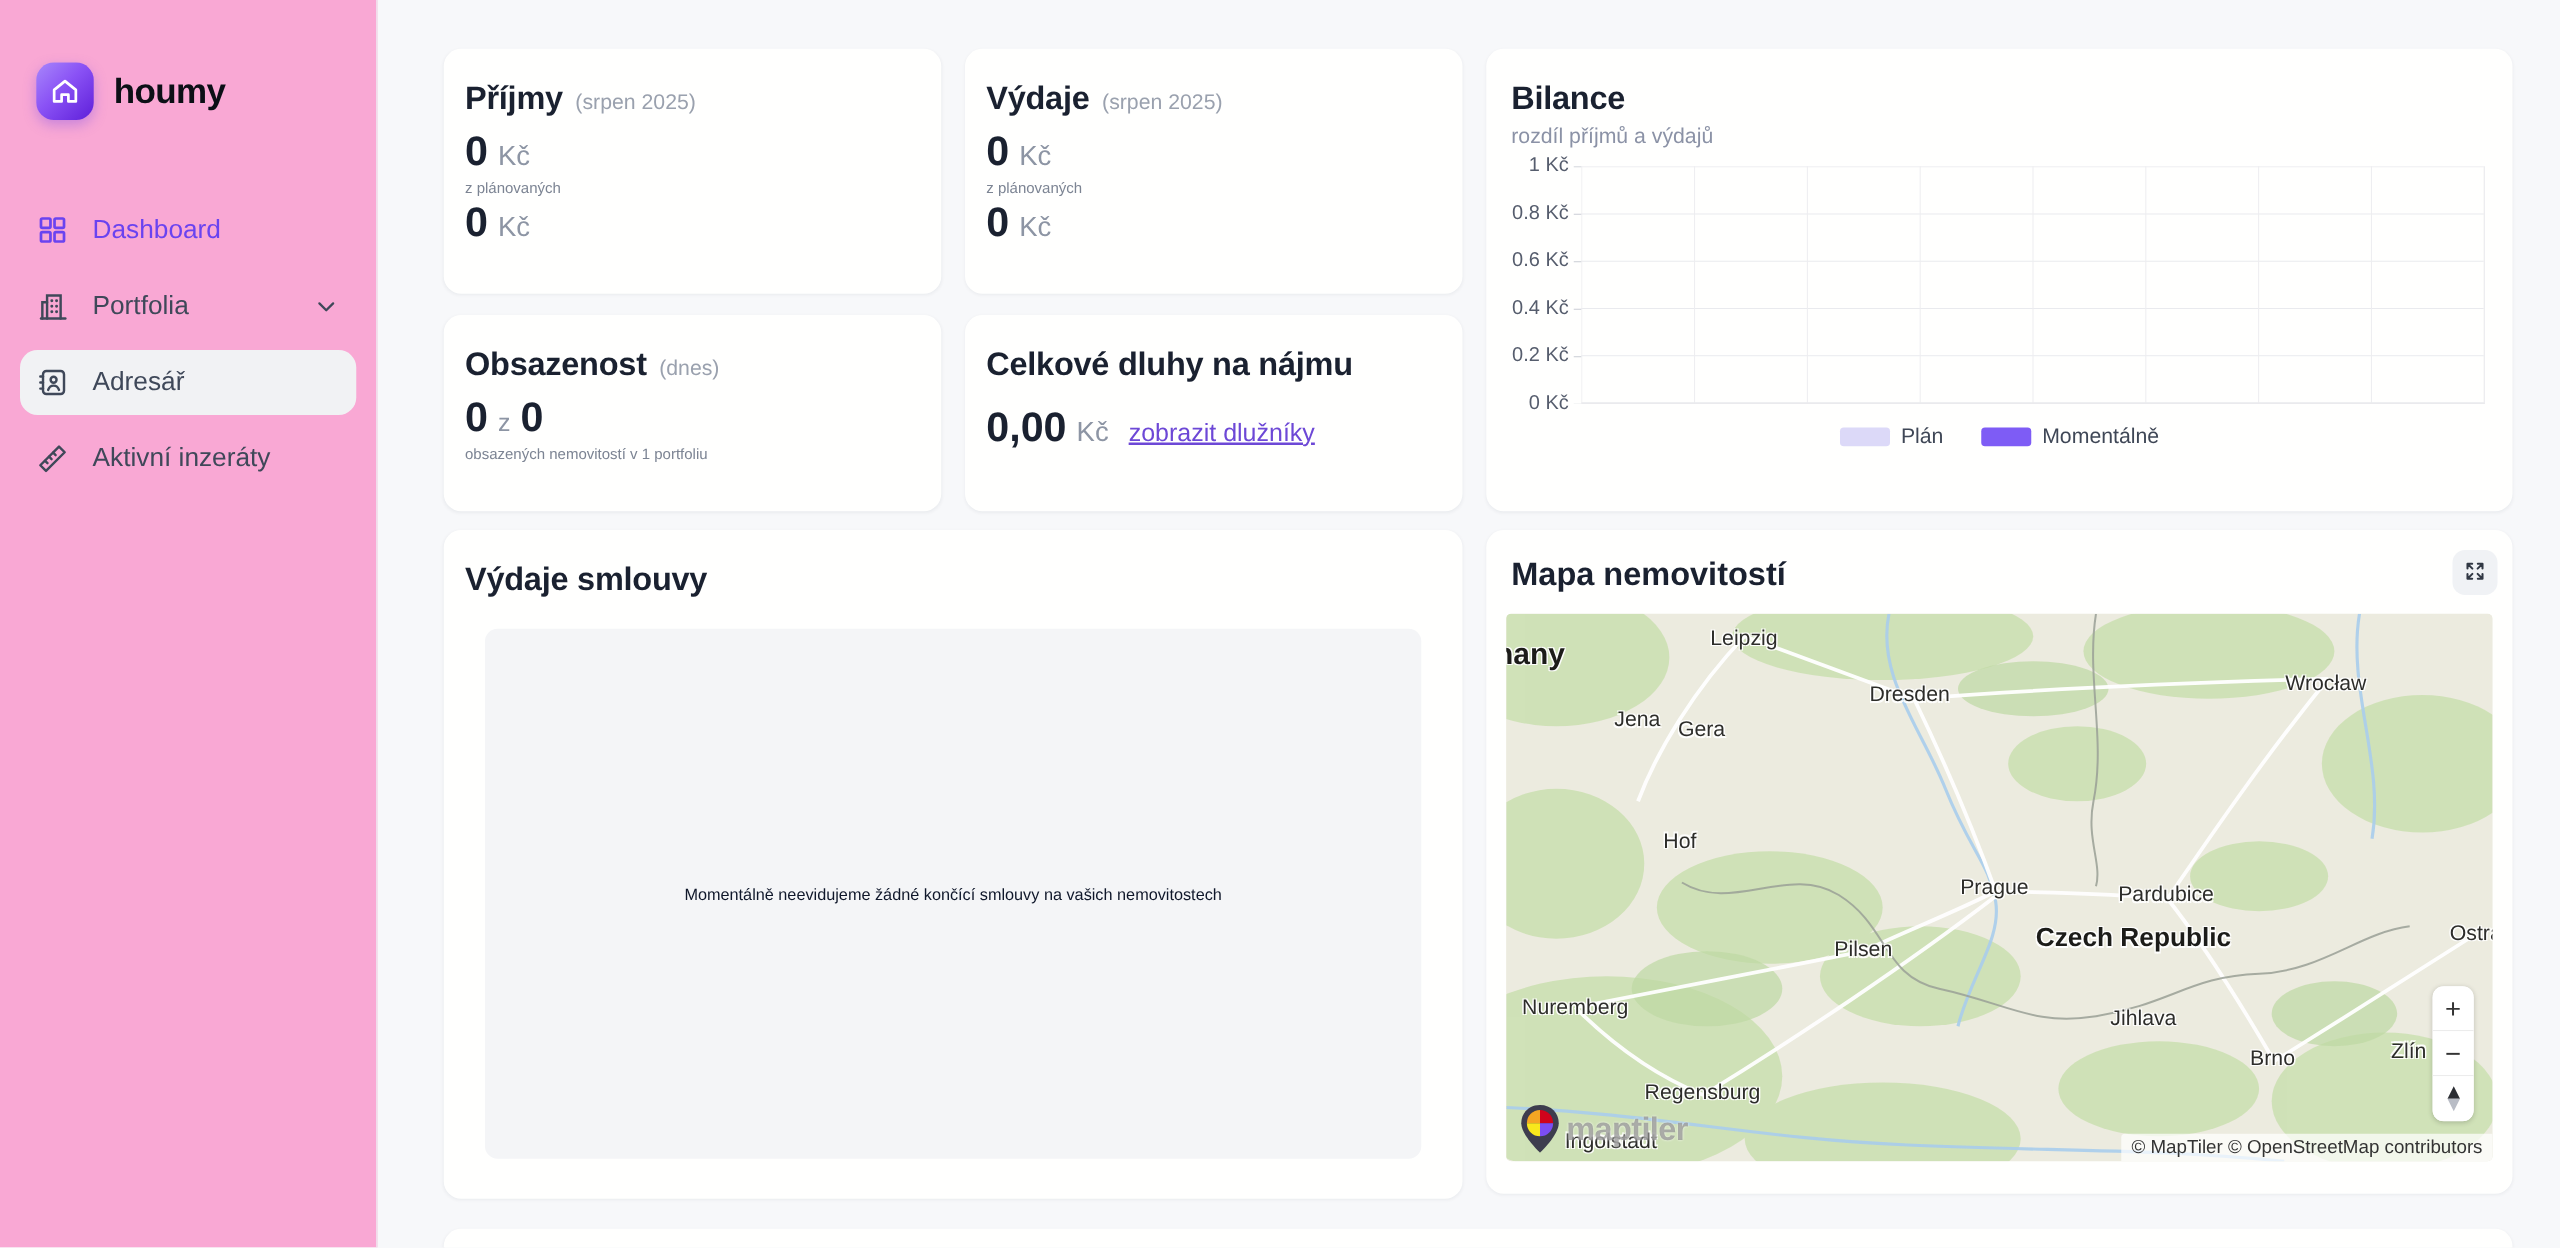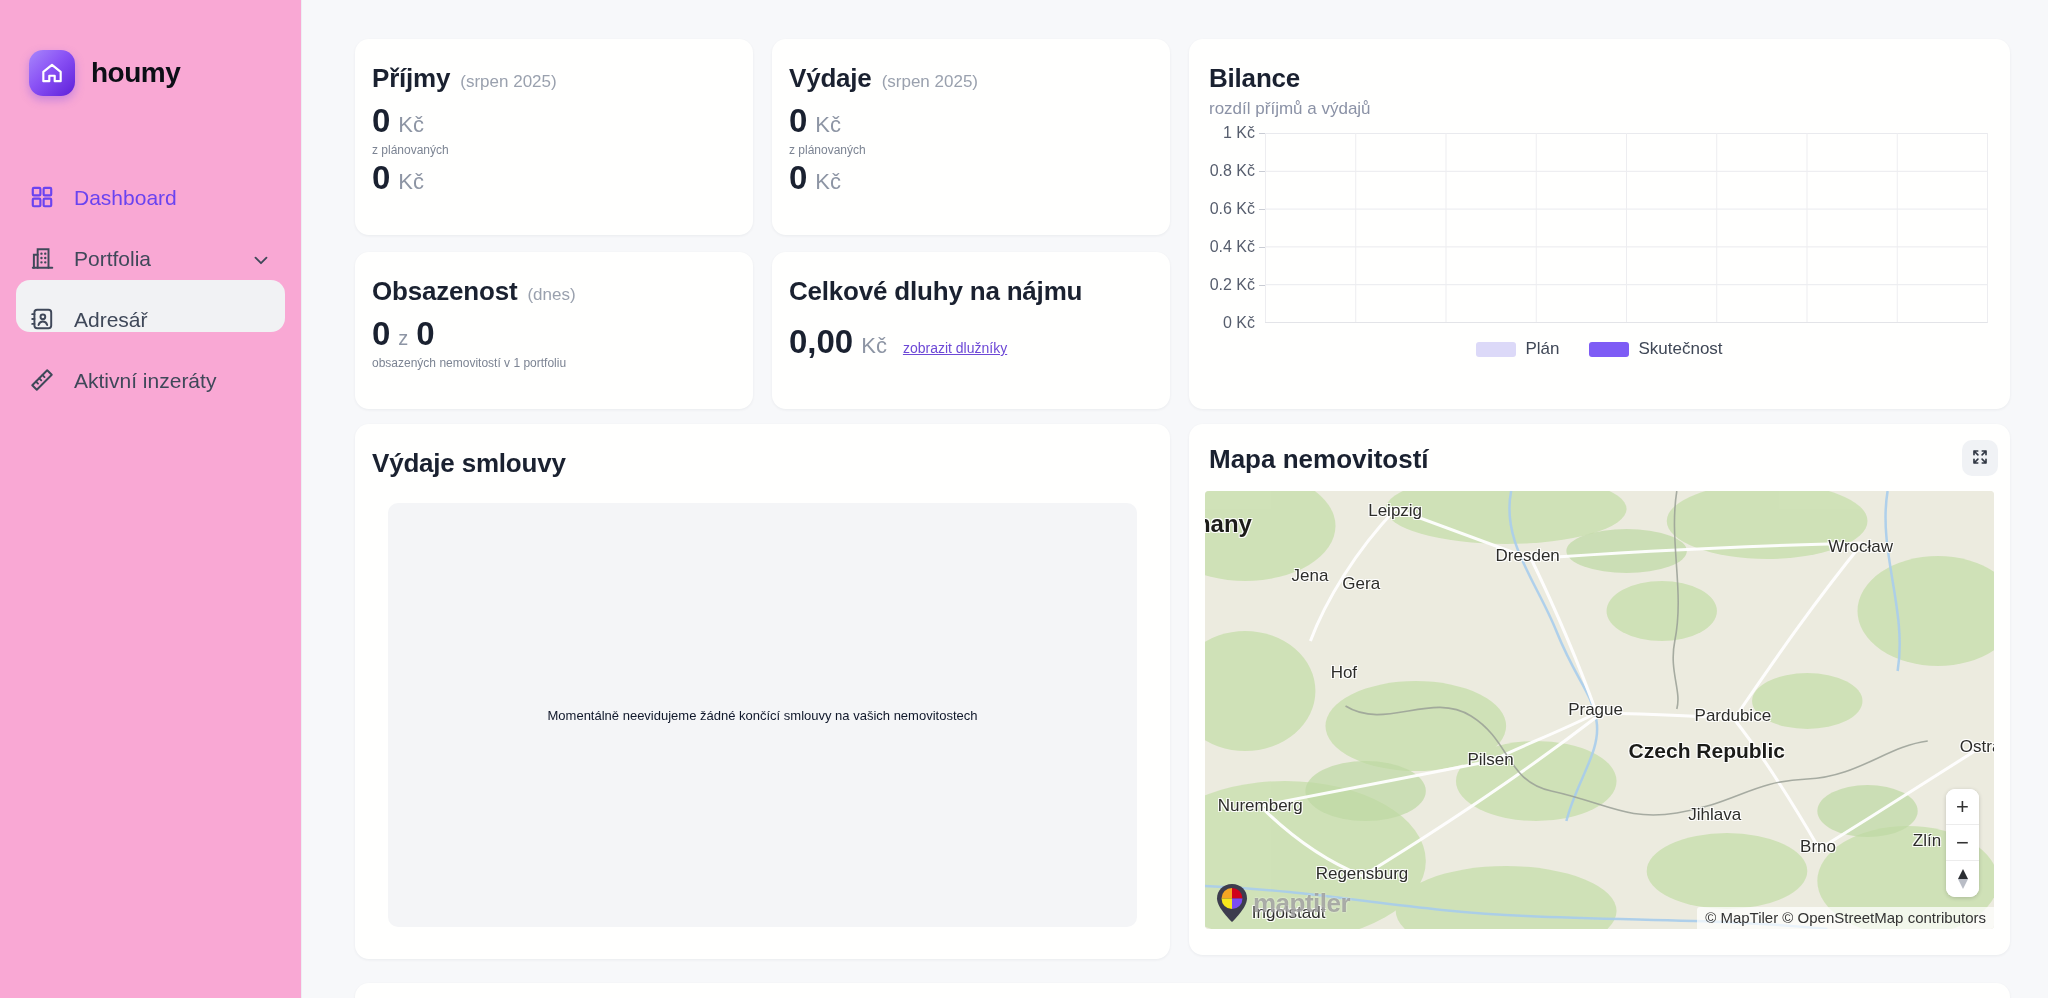--- a/index.html
+++ b/index.html
@@ -9,21 +9,21 @@
 
   
   .sidebar { width:302px; min-width:302px; background:#f9a8d4; border-right:1px solid #edeef2; padding:0 16px; }
   .logo-row { display:flex; align-items:center; gap:16px; margin:50px 0 0 13px; }
   .logo-badge { width:46px; height:46px; border-radius:14px;
     background:linear-gradient(135deg,#a887fb 0%,#8a52f5 45%,#5e1fd9 100%);
     display:flex; align-items:center; justify-content:center;
     box-shadow:0 4px 10px rgba(110,64,235,.35); }
   .wordmark { font-size:28px; font-weight:600; letter-spacing:-.5px; color:#0c0f16; }
   .nav { margin-top:62px; display:flex; flex-direction:column; }
-  .nav-item { display:flex; align-items:flex-end; gap:19px; height:52px; padding:0 13px;
+  .nav-item { display:flex; align-items:center; gap:19px; height:52px; padding:0 13px;
     border-radius:14px; margin-bottom:9px; font-size:21px; font-weight:500; color:#3f4859; cursor:pointer; }
   .nav-item .ni-icon { width:26px; height:26px; flex:0 0 26px; display:flex; }
   .nav-item.active-link { color:#6a43f0; }
   .nav-item.selected { background:#f1f2f4; }
   .nav-item .chev { margin-left:auto; display:flex; }
 
   
   .main { flex:1; padding:39px 39px 0 53px; }
   .cols { display:flex; }
   .col-left { width:815px; }
@@ -38,21 +38,21 @@
 
   .card-title-row { display:flex; align-items:baseline; gap:10px; }
   .card-title { font-size:26px; font-weight:700; color:#1a2130; letter-spacing:-.2px; }
   .card-period { font-size:17px; color:#9aa1ae; }
   .value-line { margin-top:8px; display:flex; align-items:baseline; gap:8px; }
   .big-val { font-size:33px; font-weight:700; color:#1a2130; }
   .unit { font-size:22px; color:#8d95a4; }
   .mid-word { font-size:20px; color:#8d95a4; }
   .caption { margin-top:3px; font-size:12px; color:#7c8493; }
   .value-line2 { margin-top:2px; }
-  .debt-link { font-size:14px; color:#6d48d6; text-decoration:underline; margin-left:8px; cursor:pointer; }
+  .debt-link { font-size:20px; color:#6d48d6; text-decoration:underline; margin-left:8px; cursor:pointer; }
 
   
   .bilance { height:370px; padding:24px 20px; margin-bottom:15px; }
   .subtitle { font-size:17px; color:#8b92a6; margin-top:5px; }
   .chart { display:flex; margin-top:14px; padding-right:2px; }
   .y-axis { width:56px; position:relative; height:190px; }
   .y-axis .ytick { position:absolute; right:10px; transform:translateY(-50%); font-size:16px; color:#565d6d; white-space:nowrap; }
   .plot-wrap { flex:1; }
   .plot { height:190px; position:relative; border-bottom:1px solid #e3e4e8; border-right:1px solid #ededf0;
     background-image:
@@ -264,21 +264,21 @@
 
           <div class="legend">
 
               <span class="legend-item">
                 <span class="swatch" style="background: rgb(220, 217, 248);"></span>
                 <span>Plán</span>
               </span>
 
               <span class="legend-item">
                 <span class="swatch" style="background: rgb(126, 92, 245);"></span>
-                <span>Skutečnost</span>
+                <span>Momentálně</span>
               </span>
             </div>
         </section>
 
         <section class="card mapcard">
           <div class="map-title">Mapa nemovitostí</div>
           <button class="expand-btn">
             <span>
               <svg width="18" height="18" viewBox="0 0 24 24" fill="none" stroke="#313844" stroke-width="2.2" stroke-linecap="round" stroke-linejoin="round">
                 <path d="M4 9 V4 h5 M4 4 l5.2 5.2"></path>

